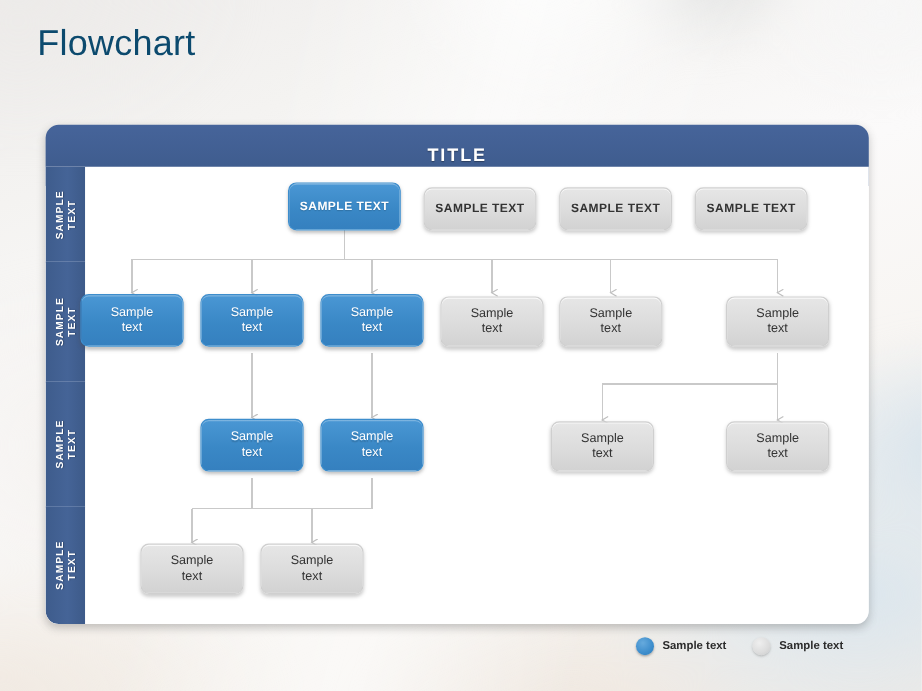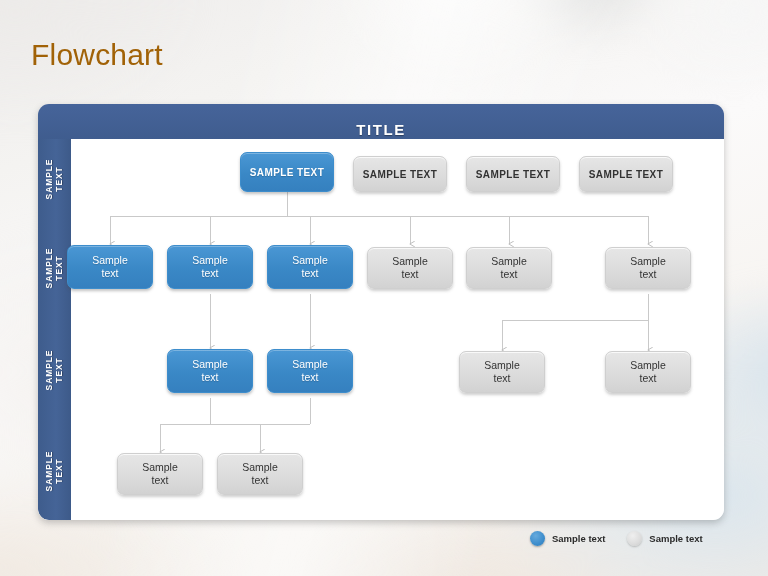--- a/index.html
+++ b/index.html
@@ -28,22 +28,22 @@
       radial-gradient(ellipse 240px 140px at 60% 96%, rgba(238,229,220,.8) 0%, rgba(238,229,220,0) 78%);
     filter:blur(14px);
   }
   .bg-sheen{
     background:linear-gradient(105deg, rgba(255,255,255,0) 30%, rgba(255,255,255,.55) 48%, rgba(255,255,255,0) 66%);
     filter:blur(10px);
   }
 
   
   #slide-title{
-    position:absolute;left:31px;top:38px;z-index:5;
-    font-size:30px;color:#a16207;letter-spacing:.2px;font-weight:400;
+    position:absolute;left:31px;top:20px;z-index:5;
+    font-size:30px;color:#0c4a6e;letter-spacing:.2px;font-weight:400;
   }
 
   
   #card{
     position:absolute;left:38px;top:104px;width:686px;height:416px;z-index:4;
     border-radius:11px;
     box-shadow:0 3px 7px rgba(60,60,60,.28);
   }
   #card-header{
     position:absolute;left:0;top:0;width:686px;height:51px;

